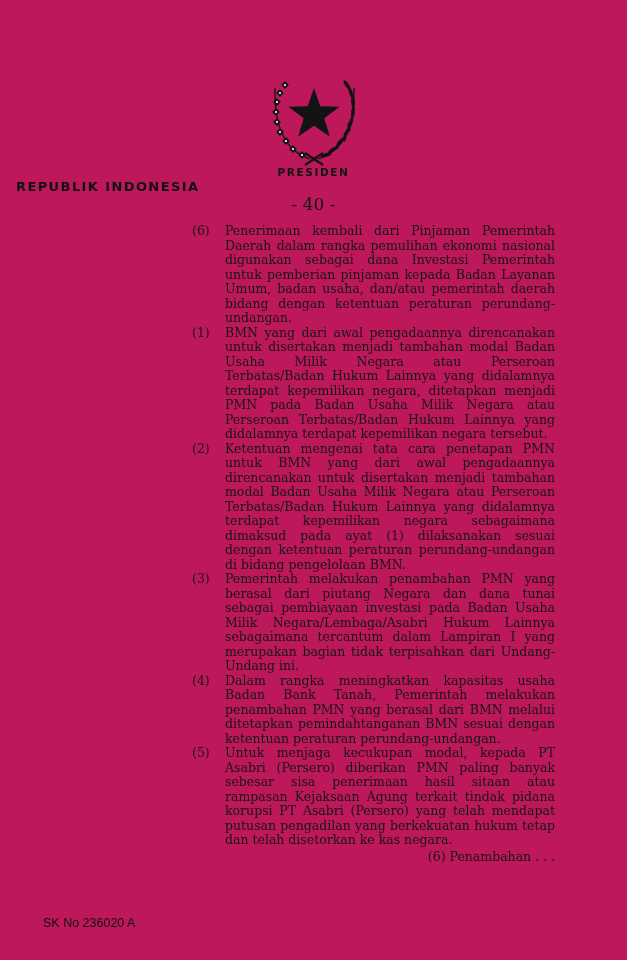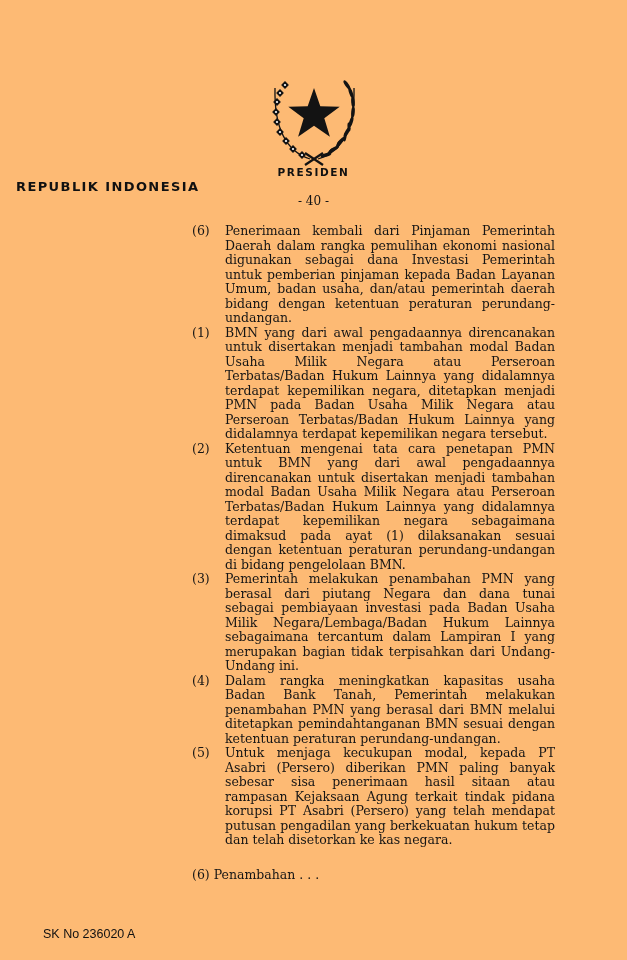--- a/index.html
+++ b/index.html
@@ -1,21 +1,21 @@
 <!DOCTYPE html>
 <html><head>
 <meta charset="utf-8">
 <style>
   * { margin: 0; padding: 0; box-sizing: border-box; }
   html, body { background: #e8e8e8; }
   .page {
     position: relative;
     width: 627px;
     height: 960px;
-    background: #fdba74;
+    background: #be185d;
     margin: 0 auto;
     overflow: hidden;
     color: #151515;
     font-family: "DejaVu Serif", "Liberation Serif", serif;
   }
   .emblem-wrap {
     position: absolute;
     top: 68px;
     left: 50%;
     transform: translateX(-50%);
@@ -42,21 +42,21 @@
     font-weight: bold;
     font-size: 13px;
     letter-spacing: 1.4px;
     color: #111;
   }
   .page-number {
     position: absolute;
     top: 194px;
     left: 0; right: 0;
     text-align: center;
-    font-size: 12px;
+    font-size: 17px;
     color: #151515;
   }
   .content {
     position: absolute;
     left: 192px;
     top: 224px;
     width: 363px;
     font-size: 12.5px;
     line-height: 14.5px;
   }
@@ -68,31 +68,30 @@
   .item .num {
     position: absolute;
     left: 0;
     top: 0;
   }
   .pasal {
     padding-left: 96px;
     margin: 13px 0 10px 0;
   }
   .catchword {
-    text-align: left;
-    margin-top: 20px;
+    text-align: right;
+    margin-top: 2px;
   }
   .doc-code {
     position: absolute;
     left: 43px;
     top: 916px;
     font-family: "Liberation Sans", "DejaVu Sans", sans-serif;
     font-size: 12.5px;
     color: #111;
-    margin-top: 11px;
   }
   .emblem-svg { width: 100%; height: 100%; }
 </style>
 </head>
 <body>
 
 <div class="page">
 
   <div class="emblem-wrap">
     <svg class="emblem-svg" viewBox="0 0 110 100" xmlns="http://www.w3.org/2000/svg">
@@ -187,21 +186,21 @@
       <span class="txt">BMN yang dari awal pengadaannya direncanakan untuk disertakan menjadi tambahan modal Badan Usaha Milik Negara atau Perseroan Terbatas/Badan Hukum Lainnya yang didalamnya terdapat kepemilikan negara, ditetapkan menjadi PMN pada Badan Usaha Milik Negara atau Perseroan Terbatas/Badan Hukum Lainnya yang didalamnya terdapat kepemilikan negara tersebut.</span>
     </div>
 
     <div class="item">
       <span class="num">(2)</span>
       <span class="txt">Ketentuan mengenai tata cara penetapan PMN untuk BMN yang dari awal pengadaannya direncanakan untuk disertakan menjadi tambahan modal Badan Usaha Milik Negara atau Perseroan Terbatas/Badan Hukum Lainnya yang didalamnya terdapat kepemilikan negara sebagaimana dimaksud pada ayat (1) dilaksanakan sesuai dengan ketentuan peraturan perundang-undangan di bidang pengelolaan BMN.</span>
     </div>
 
     <div class="item">
       <span class="num">(3)</span>
-      <span class="txt">Pemerintah melakukan penambahan PMN yang berasal dari piutang Negara dan dana tunai sebagai pembiayaan investasi pada Badan Usaha Milik Negara/Lembaga/Badan Hukum Lainnya sebagaimana tercantum dalam Lampiran I yang merupakan bagian tidak terpisahkan dari Undang-Undang ini.</span>
+      <span class="txt">Pemerintah melakukan penambahan PMN yang berasal dari piutang Negara dan dana tunai sebagai pembiayaan investasi pada Badan Usaha Milik Negara/Lembaga/Asabri Hukum Lainnya sebagaimana tercantum dalam Lampiran I yang merupakan bagian tidak terpisahkan dari Undang-Undang ini.</span>
     </div>
 
     <div class="item">
       <span class="num">(4)</span>
       <span class="txt">Dalam rangka meningkatkan kapasitas usaha Badan Bank Tanah, Pemerintah melakukan penambahan PMN yang berasal dari BMN melalui ditetapkan pemindahtanganan BMN sesuai dengan ketentuan peraturan perundang-undangan.</span>
     </div>
 
     <div class="item">
       <span class="num">(5)</span>
       <span class="txt">Untuk menjaga kecukupan modal, kepada PT Asabri (Persero) diberikan PMN paling banyak sebesar sisa penerimaan hasil sitaan atau rampasan Kejaksaan Agung terkait tindak pidana korupsi PT Asabri (Persero) yang telah mendapat putusan pengadilan yang berkekuatan hukum tetap dan telah disetorkan ke kas negara.</span>

